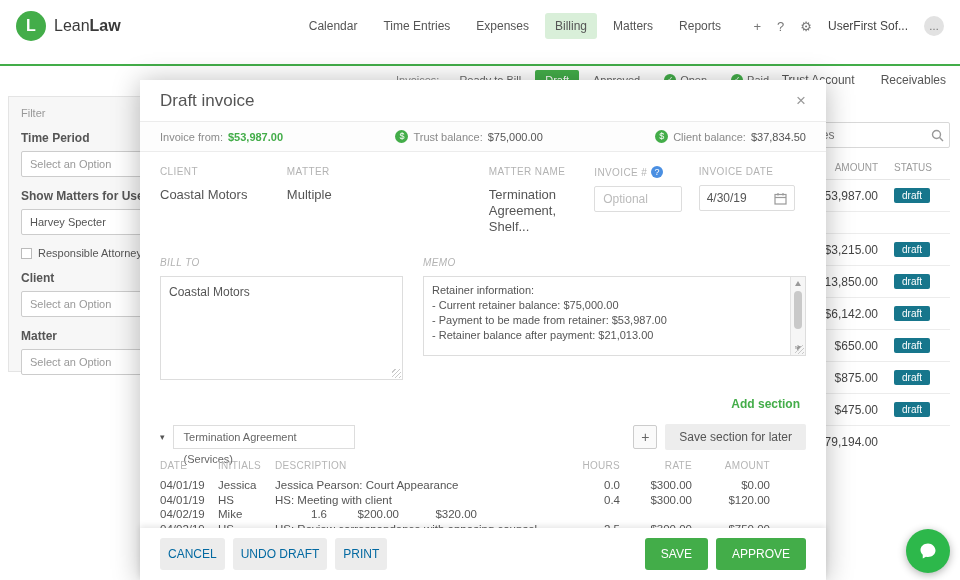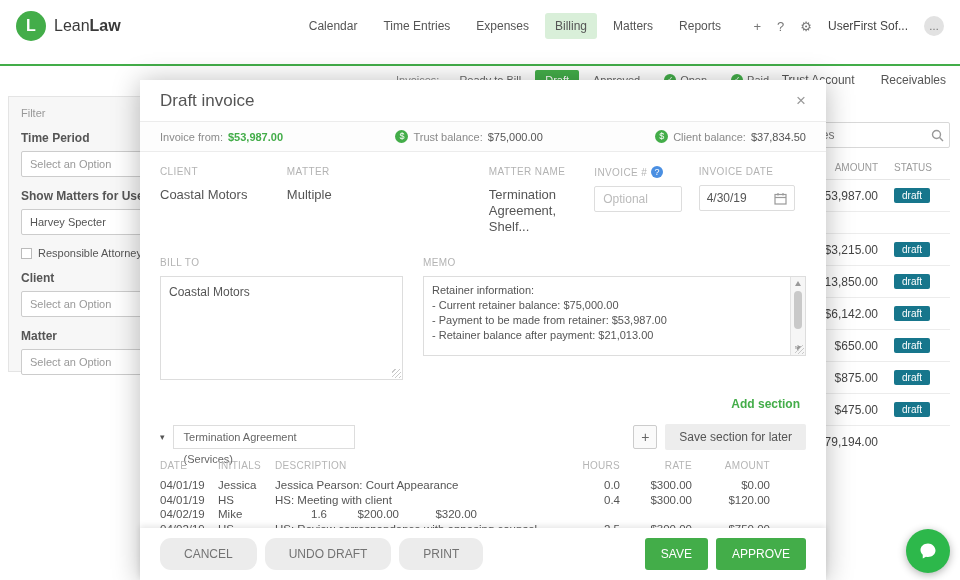--- a/index.html
+++ b/index.html
@@ -78,21 +78,21 @@
   .fc{}
   .f1{width:130px}.f2{width:207px}.f3{width:108px}.f4{width:107px}.f5{width:110px}
   .flabel{font-size:10px;color:#b3b3b3;letter-spacing:.4px;display:flex;align-items:center;gap:4px;}
   .fvalue{margin-top:10px;font-size:13px;color:#555;line-height:16px;}
   .qmark{width:12px;height:12px;border-radius:50%;background:var(--link_blue);color:#fff;font-size:9px;line-height:12px;text-align:center;cursor:pointer;}
   .finput{margin-top:8px;width:88px;height:26px;border:1px solid #ddd;border-radius:2px;font-size:12px;color:#555;padding:0 8px;font-family:inherit;outline:none;}
   .finput::placeholder{color:#bbb;}
   .date-box{margin-top:8px;width:96px;height:26px;border:1px solid #ddd;border-radius:2px;display:flex;align-items:center;padding:0 7px;font-size:12px;color:#555;cursor:pointer;}
   .date-box svg{margin-left:auto;}
 
-  .bm-labels{display:flex;padding:22px 20px 0;}
+  .bm-labels{display:flex;padding:22px 20px 0;font-style:italic;}
   .bm-l1{width:263px;}
   .bm-labels .flabel{display:block;}
   .boxes{display:flex;padding:8px 20px 0;gap:20px;}
   .bill-box{width:243px;height:104px;border:1px solid #ddd;position:relative;font-size:12px;color:#555;padding:8px;}
   .memo-box{flex:1;height:80px;border:1px solid #ddd;position:relative;padding:6px 24px 6px 8px;font-size:11px;color:#555;white-space:pre-line;overflow:hidden;line-height:15px;}
   .scroll-rail{position:absolute;top:0;right:0;bottom:0;width:15px;background:#f6f6f6;border-left:1px solid #e2e2e2;cursor:pointer;}
   .rail-up{position:absolute;top:4px;left:4px;border-left:3.5px solid transparent;border-right:3.5px solid transparent;border-bottom:5px solid #999;}
   .rail-down{position:absolute;bottom:4px;left:4px;border-left:3.5px solid transparent;border-right:3.5px solid transparent;border-top:5px solid #999;}
   .rail-thumb{position:absolute;top:14px;left:3px;width:8px;height:38px;background:#c9c9c9;border-radius:4px;}
   .resize-corner{position:absolute;right:1px;bottom:1px;width:9px;height:9px;background:repeating-linear-gradient(135deg,transparent 0 2px,#c9c9c9 2px 3px);cursor:nwse-resize;}
@@ -108,21 +108,21 @@
   .save-later{height:26px;padding:0 14px;background:#ededed;border:none;color:#555;font-size:12px;border-radius:2px;font-family:inherit;cursor:pointer;}
 
   .li-table{padding:10px 20px 0;}
   .li-head{display:flex;font-size:10px;color:#b5b5b5;letter-spacing:.3px;padding-bottom:7px;}
   .li-row{display:flex;font-size:11.5px;color:#555;line-height:14.6px;cursor:pointer;}
   .c-date{width:58px}.c-init{width:57px}.c-desc{flex:1}
   .c-hours{width:52px;text-align:right}.c-rate{width:72px;text-align:right}
   .c-amount{width:78px;text-align:right;margin-right:36px}
 
   .modal-footer{position:absolute;left:0;right:0;bottom:0;height:52px;background:#fff;box-shadow:0 -2px 6px rgba(0,0,0,.10);display:flex;align-items:center;padding:0 20px;gap:8px;}
-  .btn-gray{background:#ececec;color:#737373;border:none;border-radius:11px;padding:9px 24px;font-size:12px;font-family:inherit;cursor:pointer;white-space:nowrap;}
+  .btn-gray{background:#ececec;color:#0369a1;border:none;border-radius:3px;padding:9px 8px;font-size:12px;font-family:inherit;cursor:pointer;white-space:nowrap;}
   .btn-green{background:var(--green);color:#fff;border:none;border-radius:3px;padding:9px 16px;font-size:12px;font-family:inherit;cursor:pointer;white-space:nowrap;}
   .push{margin-left:auto;}
 
   .chat-bubble{position:absolute;right:10px;bottom:7px;width:44px;height:44px;border-radius:50%;background:#2db84b;display:flex;align-items:center;justify-content:center;box-shadow:0 2px 8px rgba(0,0,0,.3);z-index:9;cursor:pointer;}
 </style>
 </head>
 <body>
 
 <div class="page">
 

